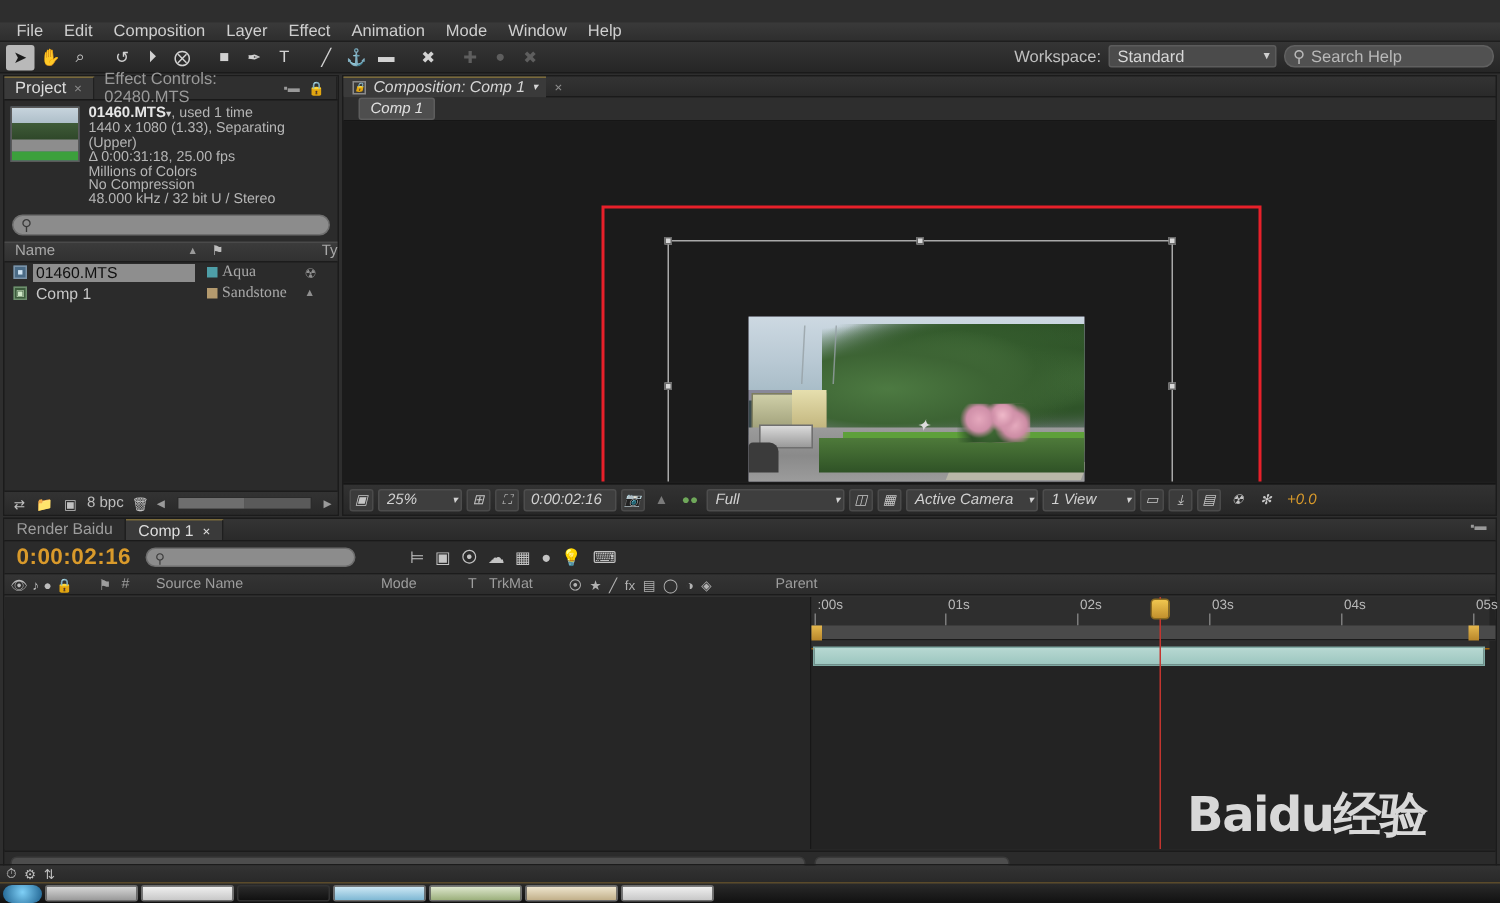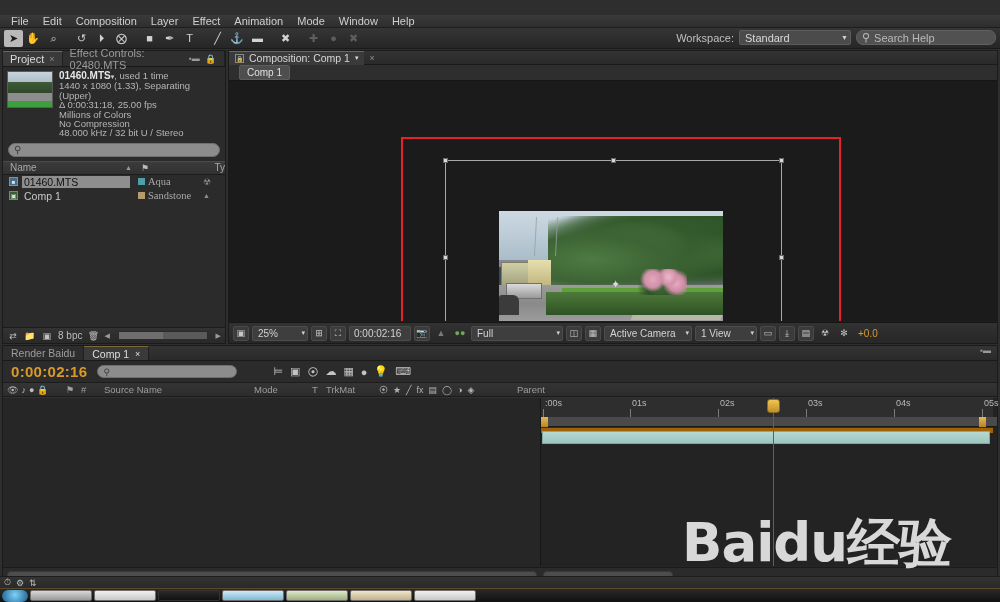--- a/index.html
+++ b/index.html
@@ -128,21 +128,21 @@
     position: absolute; left: 0; right: 0; bottom: 0; height: 16px;
     background: linear-gradient(180deg,#333,#292929); border-top: 1px solid #1c1c1c;
     display: flex; align-items: center; padding: 0 4px; gap: 5px; font-size: 10px; color:#bdbdbd;
   }
   .mini-ico { width: 12px; height: 11px; display:flex;align-items:center;justify-content:center;font-size:9px;color:#c2c2c2;}
   .slider-track { flex:1; height: 9px; background: #414141; border: 1px solid #2b2b2b; margin: 0 3px; display:flex; }
   .slider-track .half { width: 50%; height: 100%; }
   .scroll-tri { font-size:7px; color:#9a9a9a; }
 
   
-  #comp-panel { left: 228px; top: 50px; width: 770px; height: 294px; background:#1e1e1e; }
+  #comp-panel { left: 228px; top: 50px; width: 770px; height: 294px; background:#1e1e1e;font-style:italic; }
   .comp-tabstrip { height: 14px; background: linear-gradient(180deg,#333,#2a2a2a); display:flex; align-items:center; border-bottom:1px solid #1a1a1a;}
   .comp-tab { display:flex;align-items:center; gap:5px; padding: 0 6px; height:14px; background:#3a3a3a; color:#d6d6d6; font-size:10.5px; border-top:1px solid #7a6a3a;}
   .lock-ico { width:9px; height:9px; border:1px solid #8a8a8a; font-size:6px; line-height:8px; text-align:center;}
   .comp-breadcrumb { height: 16px; background:#2e2e2e; display:flex; align-items:center; padding-left:10px; border-bottom:1px solid #161616;}
   .crumb { background:#4e4e4e; border:1px solid #5d5d5d; border-radius:2px; padding: 1px 7px; font-size:10px; color:#e0e0e0;}
   .viewer { position:absolute; left:0; right:0; top:30px; bottom:22px; background:#1b1b1b; overflow:hidden; }
   .redbox { position:absolute; left:172px; top:56px; width:440px; height:240px; border:2px solid #e8202a; }
   .selbox { position:absolute; left:216px; top:79px; width:337px; height:196px; border:1px solid #a9a9a9; }
   .handle { position:absolute; width:5px; height:5px; background:#d8d8d8; border:1px solid #6a6a6a; }
   .frame {
@@ -233,36 +233,36 @@
   .trk-cell { width:11px; height:11px; background:#3a3a3a; border:1px solid #2a2a2a; margin-right:1px;}
   .lr-switch { flex:0 0 140px; display:flex; align-items:center; gap:4px; padding-left:8px; }
   .sw-cell { width:12px; height:11px; background:#3b3b3b; border:1px solid #2c2c2c;}
   .lr-parent { flex:1; display:flex; align-items:center; gap:4px; }
   .parent-dd { width:70px; height:12px; background:#3e3e3e; border:1px solid #4d4d4d; border-radius:2px;
     display:flex;align-items:center;padding:0 2px 0 5px;font-size:9px;color:#cfcfcf;}
   .parent-dd .arrow{margin-left:auto;font-size:6px;}
 
   .tl-left { position:absolute; left:0; top:52px; width:538px; bottom:16px; background:#262626; border-right:1px solid #171717;}
   .tl-right { position:absolute; left:538px; top:52px; right:0; bottom:16px; background:#232323; }
-  .ruler { position:absolute; left:0; top:0; right:4px; height:35px; background:#2e2e2e; border-bottom:5px solid #a16207; }
+  .ruler { position:absolute; left:0; top:0; right:4px; height:35px; background:#2e2e2e; border-bottom:1px solid #a16207; }
   .tick { position:absolute; top:0; font-size:9px; color:#b9b9b9; padding-left:2px; }
   .tick .bar { position:absolute; left:0; top:11px; width:1px; height:8px; background:#7c7c7c; }
   .workbar { position:absolute; left:0; right:0; top:19px; height:10px; background:#4a4a4a; border-bottom:1px solid #1b1b1b;}
   .wb-end { position:absolute; top:0; width:7px; height:10px; background: linear-gradient(180deg,#e5b84e,#b8862a); }
   .layerbar { position:absolute; left:1px; top:33px; width:448px; height:13px;
     background: linear-gradient(180deg,#b7d8d2,#9cc6bf); border:1px solid #7fa9a3; }
   .playhead { position:absolute; top:0; bottom:0; width:1px; background:#c3352f; }
   .ph-head { position:absolute; top:1px; width:13px; height:14px; margin-left:-6px;
     background: linear-gradient(180deg,#f0c64f,#c2902d); border-radius:3px; border:1px solid #8a6a20;}
   .tl-scroll-h { position:absolute; left:0; right:0; bottom:0; height:15px; background:#2b2b2b; border-top:1px solid #1b1b1b; display:flex; align-items:center;}
   .sb-thumb { height:9px; background:#4d4d4d; border:1px solid #3a3a3a; border-radius:4px; }
 
   
   .watermark { position:absolute; right: 46px; bottom: 18px; text-align:center; pointer-events:none; }
-  .wm-main { font-size: 53px; font-weight: bold; color:#d8d8d8; letter-spacing:-1px; line-height:42px; font-family:"DejaVu Sans", sans-serif;}
+  .wm-main { font-size: 32px; font-weight: bold; color:#d8d8d8; letter-spacing:-1px; line-height:42px; font-family:"DejaVu Sans", sans-serif;}
   .wm-sub { font-size: 22px; color:#e3e3e3; letter-spacing:0px; line-height:24px; font-family:"DejaVu Sans", sans-serif;}
 
   
   .app-status {
     position:absolute; left:0; bottom:14px; width:1000px; height:12px;
     background: linear-gradient(180deg,#333,#292929); border-top:1px solid #1c1c1c;
     display:flex; align-items:center; padding-left:4px; gap:5px;
   }
   .as-ico { font-size:9px; color:#bdbdbd; }
   .taskbar {

